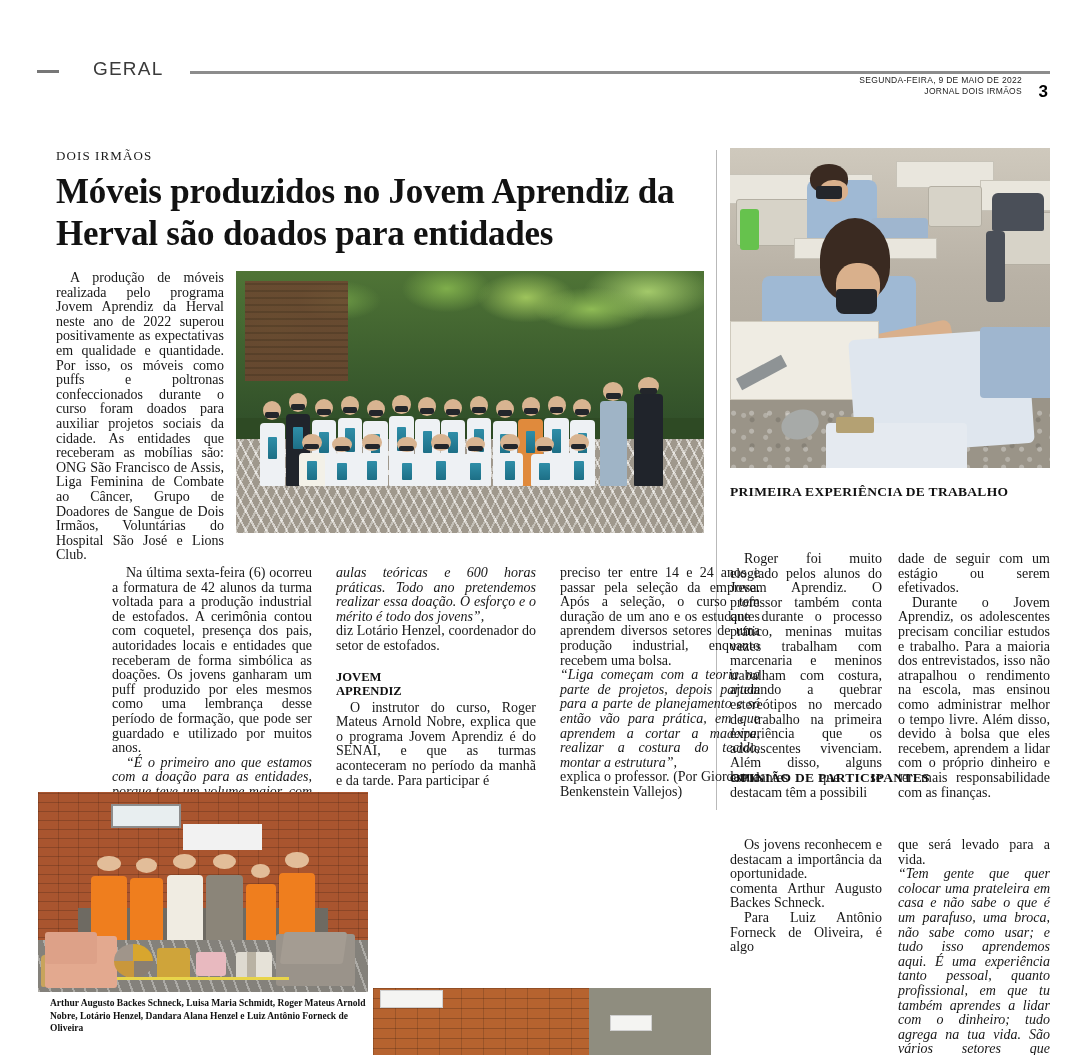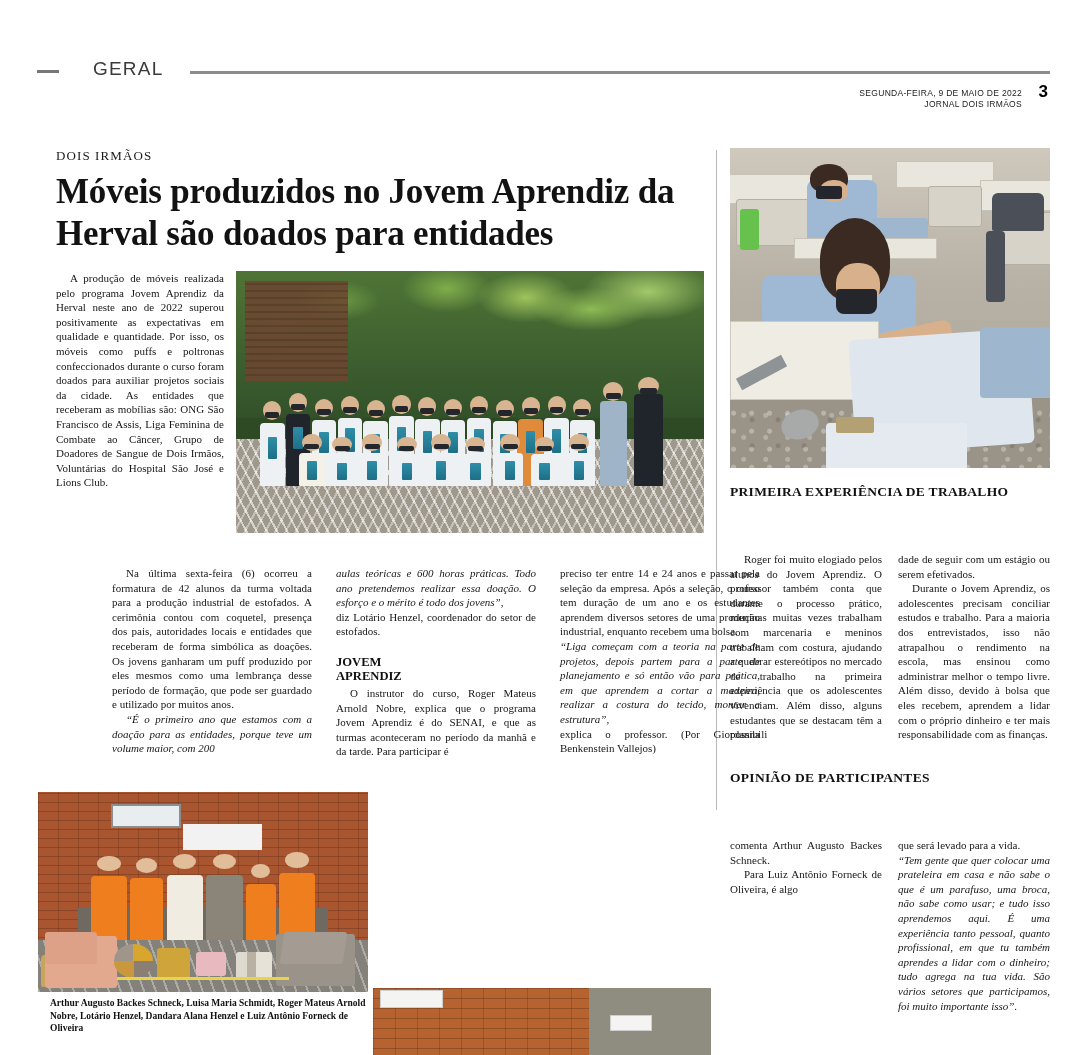--- a/index.html
+++ b/index.html
@@ -38,21 +38,21 @@
   }
   .mast-rule {
     position: absolute;
     left: 190px; top: 71px;
     right: 30px;
     height: 3px;
     background: #8c8c8c;
   }
   .mast-dateline {
     position: absolute;
-    right: 58px; top: 88px;
+    right: 58px; top: 75px;
     text-align: right;
     font-family: "Liberation Sans", sans-serif;
     font-size: 8.5px;
     line-height: 11px;
     letter-spacing: 0.3px;
     color: #222;
   }
   .mast-pageno {
     position: absolute;
     right: 32px; top: 82px;
@@ -184,21 +184,21 @@
     font-size: 9.5px;
     line-height: 12.5px;
     color: #111;
   }
   #cap-left { left: 50px; top: 877px; width: 320px; }
 
   
   p.bt {
     margin: 0;
     font-family: "Liberation Serif", serif;
-    font-size: 11px;
+    font-size: 14px;
     line-height: 14.6px;
     text-align: justify;
     text-indent: 14px;
     color: #161616;
     hyphens: auto;
   }
   p.bt + p.bt { margin-top: 0; }
   p.bt.ni { text-indent: 0; }
   .it { font-style: italic; }
   .bd { font-weight: bold; }
@@ -534,20 +534,21 @@
           <p class="bt ni">dade de seguir com um estágio ou serem efetivados.</p>
           <p class="bt">Durante o Jovem Aprendiz, os adolescentes precisam conciliar estudos e trabalho. Para a maioria dos entrevistados, isso não atrapalhou o rendimento na escola, mas ensinou como administrar melhor o tempo livre. Além disso, devido à bolsa que eles recebem, aprendem a lidar com o próprio dinheiro e ter mais responsabilidade com as finanças.</p>
         </div>
       </div>
     </div>
 
     <div class="rail-sec" style="margin-top:10px;">
       <div class="sec-head">OPINIÃO DE PARTICIPANTES</div>
       <div class="rail-cols" style="height:235px;">
         <div class="rail-col" id="r2a">
+          <p class="bt">Os jovens reconhecem e destacam a importância da oportunidade.</p>
           <p class="bt ni">comenta Arthur Augusto Backes Schneck.</p>
           <p class="bt">Para Luiz Antônio Forneck de Oliveira, é algo</p>
         </div>
         <div class="rail-col" id="r2b">
           <p class="bt ni">que será levado para a vida.</p>
           <p class="bt ni it">“Tem gente que quer colocar uma prateleira em casa e não sabe o que é um parafuso, uma broca, não sabe como usar; e tudo isso aprendemos aqui. É uma experiência tanto pessoal, quanto profissional, em que tu também aprendes a lidar com o dinheiro; tudo agrega na tua vida. São vários setores que participamos, foi muito importante isso”.</p>
         </div>
       </div>
     </div>
   </div>

